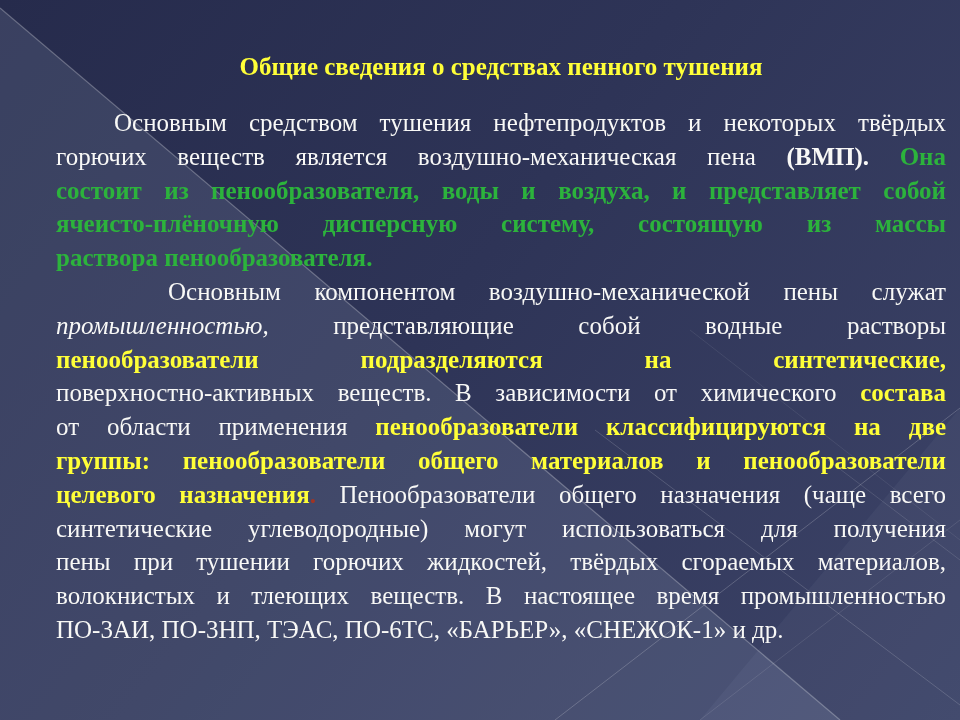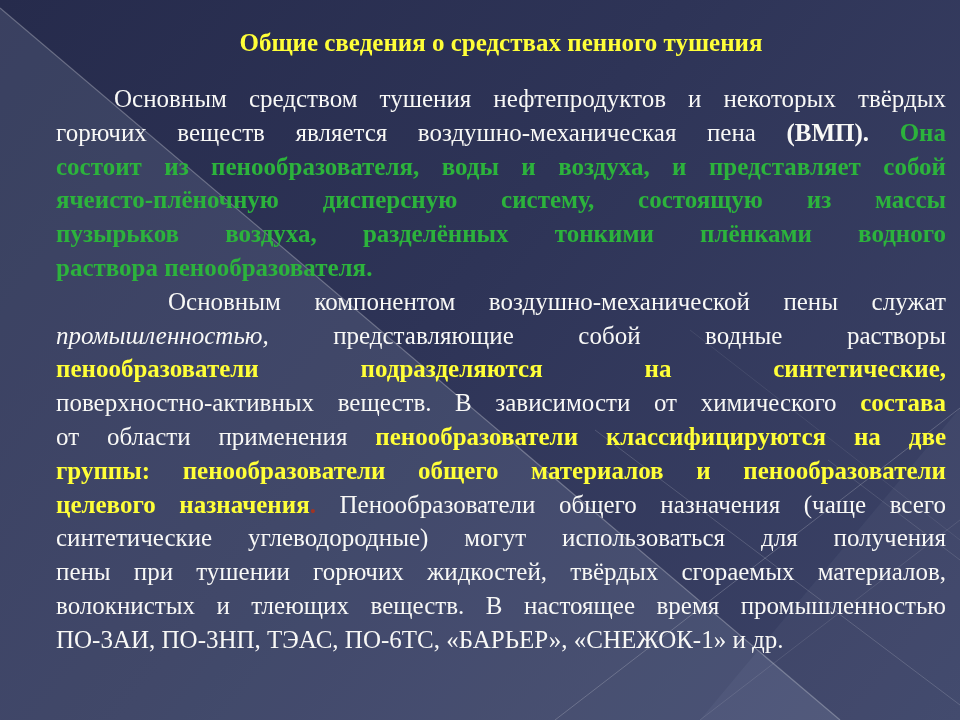--- a/index.html
+++ b/index.html
@@ -32,20 +32,21 @@
     left: 56px; top: 24px;
     width: 890px;
   }
   .title {
     font-size: 25px;
     line-height: 38px;
     font-weight: bold;
     color: var(--title-yellow);
     text-align: center;
     margin-bottom: 3px;
+    margin-top: 24px;
   }
   .line {
     font-size: 25px;
     line-height: 33.8px;
     color: var(--body-white);
     text-align: justify;
     text-align-last: justify;
   }
   .line.last { text-align-last: left; }
   .p0 .line.first { text-indent: 58px; margin-top: 20px; }
@@ -74,21 +75,20 @@
   </svg>
 
   <div class="content">
     <div class="title">Общие сведения о средствах пенного тушения</div>
     <div>
         <div class="para p0">
           <div class="line first"><span class="s-white">Основным средством тушения нефтепродуктов и некоторых твёрдых</span></div>
           <div class="line"><span class="s-white">горючих веществ является воздушно-механическая пена </span><span class="s-white-bold">(ВМП). </span><span class="s-green">Она</span></div>
           <div class="line"><span class="s-green">состоит из пенообразователя, воды и воздуха, и представляет собой</span></div>
           <div class="line"><span class="s-green">ячеисто-плёночную дисперсную систему, состоящую из массы</span></div>
-          <div class="line"><span class="s-green">пузырьков воздуха, разделённых тонкими плёнками водного</span></div>
           <div class="line last"><span class="s-green">раствора пенообразователя.</span></div>
         </div>
         <div class="para p1">
           <div class="line first"><span class="s-white">Основным компонентом воздушно-механической пены служат</span></div>
           <div class="line"><span class="s-white-italic">промышленностью,</span><span class="s-white"> представляющие собой водные растворы</span></div>
           <div class="line"><span class="s-yellow">пенообразователи подразделяются на синтетические,</span></div>
           <div class="line"><span class="s-white">поверхностно-активных веществ. В зависимости от химического </span><span class="s-yellow">состава</span></div>
           <div class="line"><span class="s-white">от области применения </span><span class="s-yellow">пенообразователи классифицируются на две</span></div>
           <div class="line"><span class="s-yellow">группы: пенообразователи общего материалов и пенообразователи</span></div>
           <div class="line"><span class="s-yellow">целевого назначения</span><span class="s-red">. </span><span class="s-white">Пенообразователи общего назначения (чаще всего</span></div>

